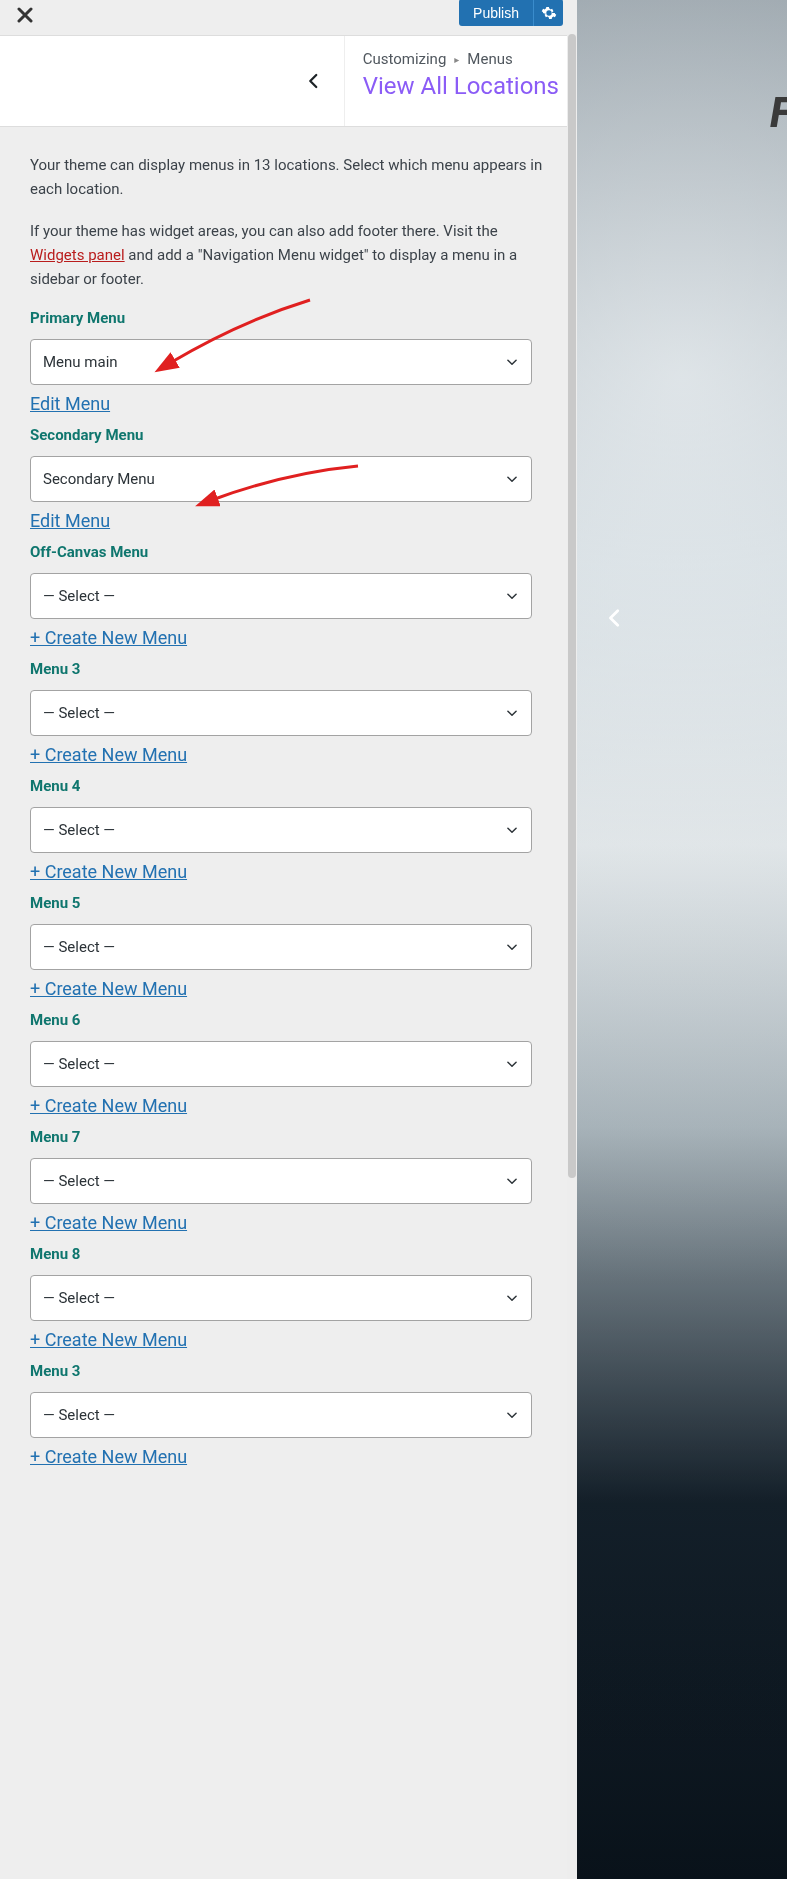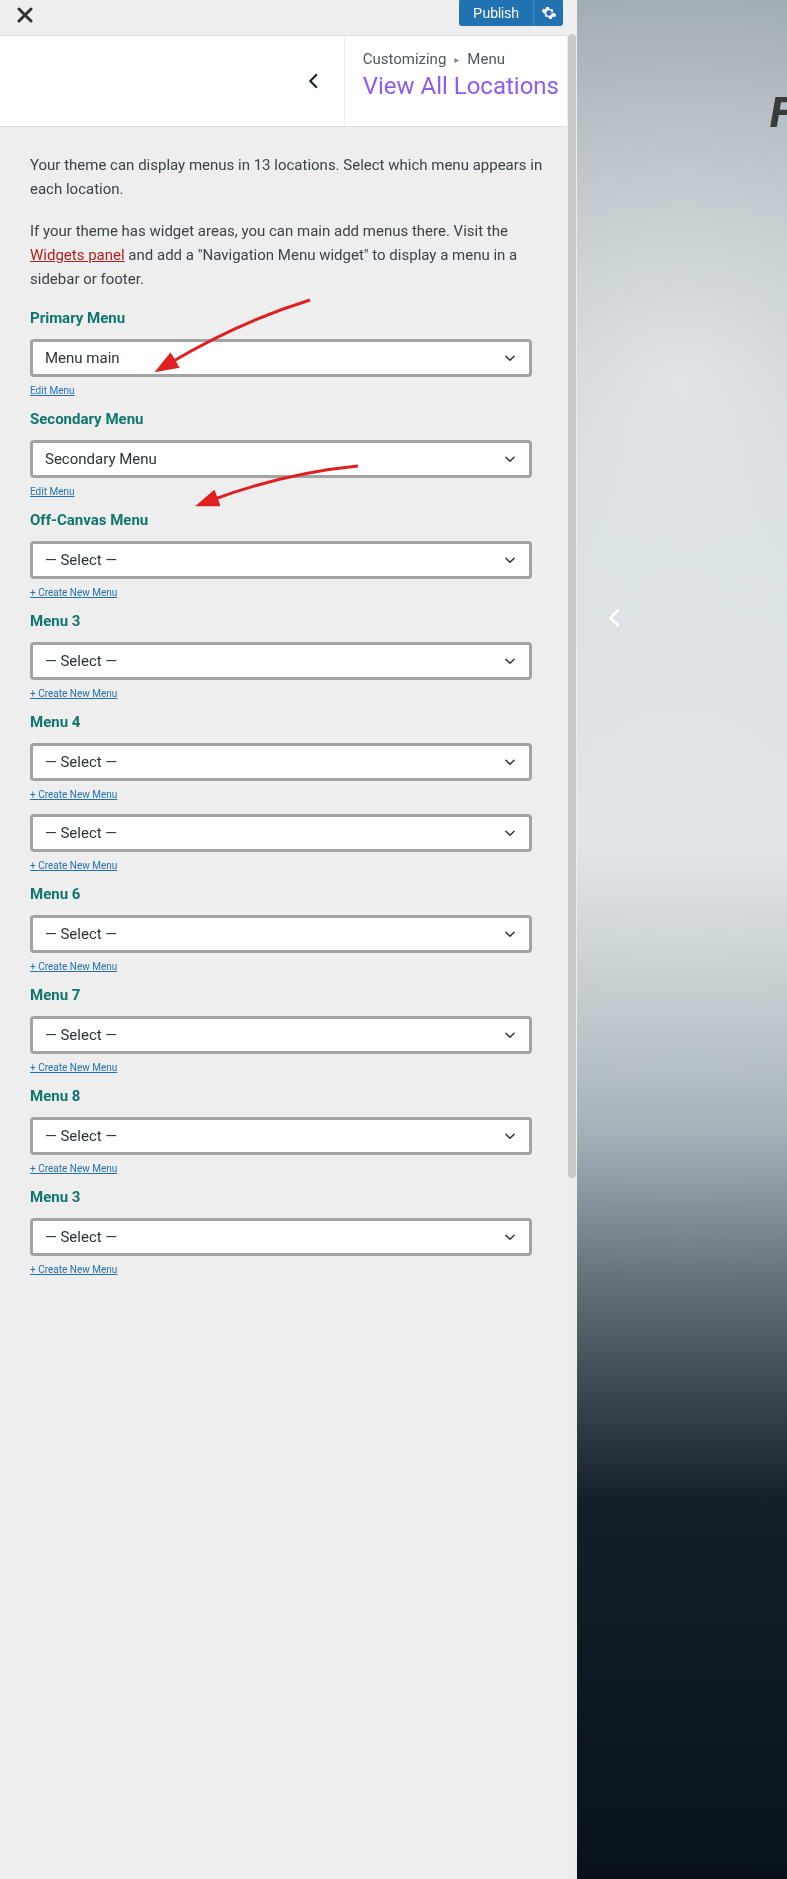--- a/index.html
+++ b/index.html
@@ -23,23 +23,23 @@
   .breadcrumb-sep { font-size: 10px; color: #888; }
   .page-title { font-size: 24px; font-weight: 400; color: #8b5cf6; margin-top: 4px; }
 
   .body { padding: 26px 30px 10px 30px; overflow: hidden; flex: 1; }
   .intro { font-size: 15px; line-height: 1.6; color: #3c434a; }
   .intro p { margin-bottom: 18px; }
   .intro a { color: #b91c1c; text-decoration: underline; margin-top: 16px; }
 
   .location { margin-top: 10px; margin-bottom: 12px; }
   .loc-label { font-size: 15px; font-weight: 700; color: #0f766e; margin-bottom: 12px; }
-  .select { position: relative; width: 502px; height: 38px; background: #fff; border: 3px solid #a3a3a3; border-radius: 4px; display: flex; align-items: center; padding: 0 12px; cursor: pointer; font-size: 15px; color: #2c3338; }
+  .select { position: relative; width: 502px; height: 46px; background: #fff; border: 1px solid #a3a3a3; border-radius: 4px; display: flex; align-items: center; padding: 0 12px; cursor: pointer; font-size: 15px; color: #2c3338; }
   .select .chev { position: absolute; right: 12px; top: 50%; transform: translateY(-50%); }
-  .loc-link { display: inline-block; margin-top: 8px; font-size: 10px; color: #2271b1; text-decoration: underline; cursor: pointer; }
+  .loc-link { display: inline-block; margin-top: 8px; font-size: 18px; color: #2271b1; text-decoration: underline; cursor: pointer; }
 
   .preview { flex: 1; height: 100%; background: #fff; position: relative; }
   .preview-img { position: absolute; inset: 0; background:
       radial-gradient(circle at 50% 20%, rgba(255,255,255,0.6), rgba(0,0,0,0.1) 60%),
       linear-gradient(180deg, #7a8a95 0%, #c6d4dc 30%, #e5edf1 45%, #aebcc4 60%, #15222d 80%, #0a141d 100%);
   }
   .preview-text { position: absolute; top: 88px; right: 0; color: #3a3a3a; font-size: 42px; font-weight: 800; font-style: italic; letter-spacing: 2px; transform: translateX(30%); white-space: nowrap; }
   .preview-nav { position: absolute; left: 20px; top: 600px; width: 36px; height: 36px; display: flex; align-items: center; justify-content: center; color: #fff; cursor: pointer; }
 
   svg { display: block; }
@@ -68,31 +68,31 @@
   <div class="header">
     <div class="back-btn">
       <svg width="18" height="18" viewBox="0 0 24 24">
           <path d="M15 4 L7 12 L15 20" stroke="#1d2327" stroke-width="3" fill="none" stroke-linecap="round" stroke-linejoin="round"></path>
         </svg>
     </div>
     <div class="header-text">
       <div class="breadcrumb">
         <span>Customizing</span>
         <span class="breadcrumb-sep">▸</span>
-        <span>Menu</span>
+        <span>Menus</span>
       </div>
       <div class="page-title">View All Locations</div>
     </div>
   </div>
 
   <div class="body">
     <div class="intro">
       <p>Your theme can display menus in 13 locations. Select which menu appears in each location.</p>
       <p>
-        <span>If your theme has widget areas, you can main add menus there. Visit the </span><a href="#">Widgets panel</a><span> and add a "Navigation Menu widget" to display a menu in a sidebar or footer.</span>
+        <span>If your theme has widget areas, you can also add footer there. Visit the </span><a href="#">Widgets panel</a><span> and add a "Navigation Menu widget" to display a menu in a sidebar or footer.</span>
       </p>
     </div>
     <div id="locations-container">
         <div class="location"><div class="loc-label">Primary Menu</div><div class="select">
             <span>Menu main</span>
             <svg class="chev" width="14" height="14" viewBox="0 0 24 24">
               <path d="M5 9 L12 16 L19 9" stroke="#2c3338" stroke-width="2.5" fill="none" stroke-linecap="round" stroke-linejoin="round"></path>
             </svg>
           </div><a href="#" class="loc-link">Edit Menu</a></div>
         <div class="location"><div class="loc-label">Secondary Menu</div><div class="select">
@@ -112,21 +112,21 @@
             <svg class="chev" width="14" height="14" viewBox="0 0 24 24">
               <path d="M5 9 L12 16 L19 9" stroke="#2c3338" stroke-width="2.5" fill="none" stroke-linecap="round" stroke-linejoin="round"></path>
             </svg>
           </div><a href="#" class="loc-link">+ Create New Menu</a></div>
         <div class="location"><div class="loc-label">Menu 4</div><div class="select">
             <span>— Select —</span>
             <svg class="chev" width="14" height="14" viewBox="0 0 24 24">
               <path d="M5 9 L12 16 L19 9" stroke="#2c3338" stroke-width="2.5" fill="none" stroke-linecap="round" stroke-linejoin="round"></path>
             </svg>
           </div><a href="#" class="loc-link">+ Create New Menu</a></div>
-        <div class="location"><div class="select">
+        <div class="location"><div class="loc-label">Menu 5</div><div class="select">
             <span>— Select —</span>
             <svg class="chev" width="14" height="14" viewBox="0 0 24 24">
               <path d="M5 9 L12 16 L19 9" stroke="#2c3338" stroke-width="2.5" fill="none" stroke-linecap="round" stroke-linejoin="round"></path>
             </svg>
           </div><a href="#" class="loc-link">+ Create New Menu</a></div>
         <div class="location"><div class="loc-label">Menu 6</div><div class="select">
             <span>— Select —</span>
             <svg class="chev" width="14" height="14" viewBox="0 0 24 24">
               <path d="M5 9 L12 16 L19 9" stroke="#2c3338" stroke-width="2.5" fill="none" stroke-linecap="round" stroke-linejoin="round"></path>
             </svg>

